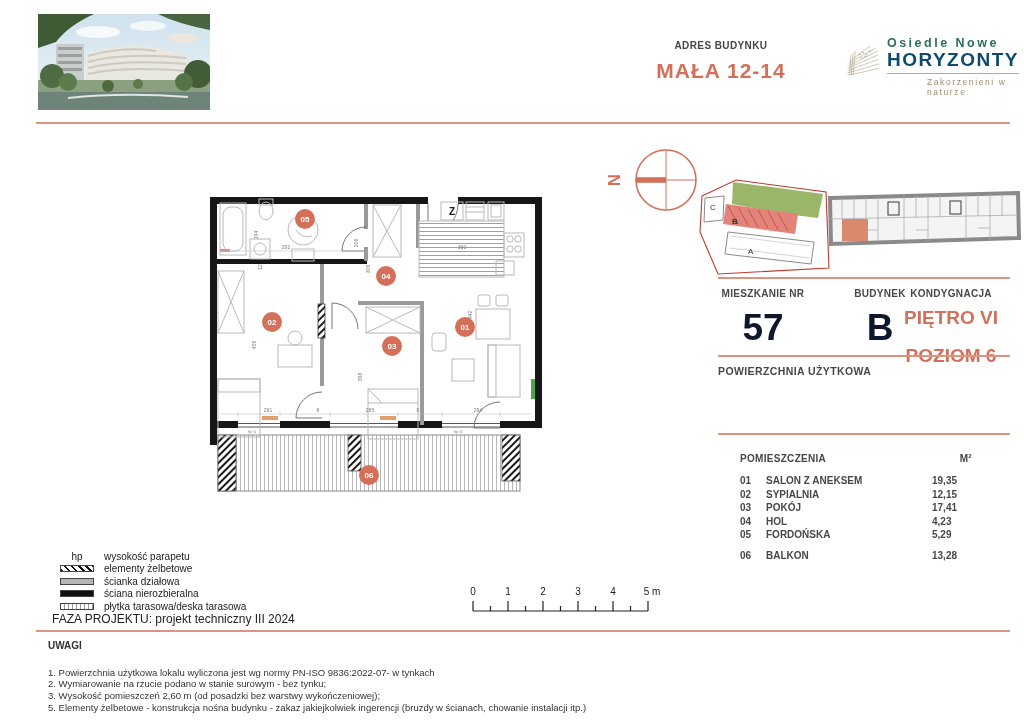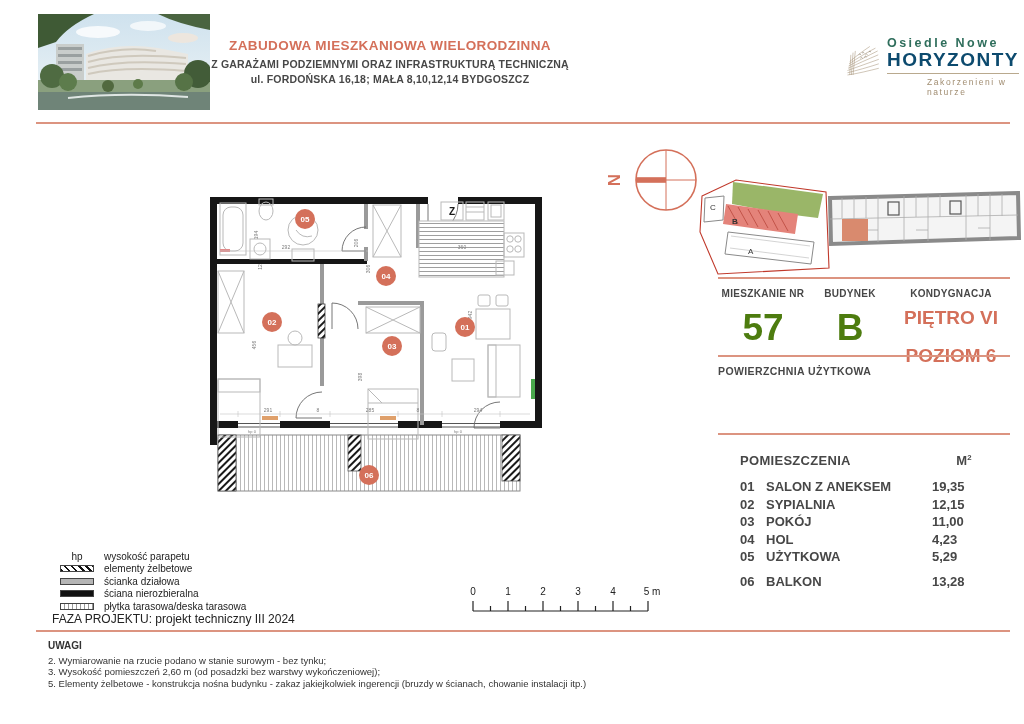--- a/index.html
+++ b/index.html
@@ -20,47 +20,47 @@
   .addr-value{font-size:21px;font-weight:bold;color:#d4705a;letter-spacing:1px;margin-top:8px;}
   .logo{left:843px;top:30px;width:176px;display:flex;gap:7px;align-items:flex-start;}
   .logo-text{padding-top:6px;}
   .logo-l1{color:#2f6e5c;font-size:12.5px;letter-spacing:2.5px;font-weight:bold;}
   .logo-l2{color:#0c4a6e;font-size:19px;letter-spacing:1.5px;font-weight:bold;line-height:1;}
   .logo-rule{height:1px;background:#b9a98e;margin:4px 0 3px 0;}
   .logo-l3{color:#a08c70;font-size:8.5px;letter-spacing:1.6px;margin-left:40px;}
   
   .panel-line{left:718px;width:292px;}
   .cell-label{font-size:10px;font-weight:bold;color:#474747;letter-spacing:.3px;text-align:center;}
-  .val-big{font-size:37px;font-weight:bold;color:#4d7c0f;text-align:center;line-height:1;}
+  .val-big{font-size:37px;font-weight:bold;color:#0f172a;text-align:center;line-height:1;}
   .val-mid{font-size:19px;font-weight:bold;color:#d4705a;text-align:center;line-height:1.15;margin-top:16px;}
   .area-label{left:718px;top:365px;width:292px;text-align:left;font-size:10.5px;font-weight:bold;color:#474747;letter-spacing:.4px;}
   .area-value{left:718px;top:383px;width:292px;text-align:center;font-size:33px;font-weight:bold;color:#d4705a;}
   .area-value sup{font-size:55%;}
   
-  .rooms{left:740px;top:453px;width:232px;font-size:13px;font-weight:bold;color:#474747;}
+  .rooms{left:740px;top:453px;width:232px;font-size:10px;font-weight:bold;color:#474747;}
   .rooms .hdr{display:flex;justify-content:space-between;margin-bottom:11px;letter-spacing:.3px;}
   .rooms .row{display:flex;margin-bottom:2.5px;}
   .rooms .nr{width:26px;}
   .rooms .nm{flex:1;}
   .rooms .ar{width:40px;text-align:left;}
   .rooms .gap{height:7px;}
   sup{font-size:60%;}
   
   .legend{left:60px;top:550px;font-size:10px;color:#222;}
   .legend .lrow{display:flex;align-items:center;height:12px;margin-bottom:0.5px;}
   .legend .sw{width:34px;height:7px;margin-right:10px;border:1px solid #444;box-sizing:border-box;}
   .legend .sw-hp{width:34px;margin-right:10px;border:none;font-size:10px;color:#222;text-align:center;}
   .sw-hatch{background:repeating-linear-gradient(45deg,#111 0 2px,#fff 2px 5px);}
   .sw-gray{background:#b5b5b5;border:1px solid #777;}
   .sw-black{background:#111;border:1px solid #111;}
   .sw-deck{background:repeating-linear-gradient(90deg,#fff 0 3px,#999 3px 4px);}
   .faza{left:52px;top:612px;font-size:12px;color:#222;}
   
   .notes{left:48px;top:640px;width:900px;font-size:9.5px;color:#333;line-height:1.25;}
-  .notes .ttl{font-weight:bold;font-size:10px;margin-bottom:2px;}
+  .notes .ttl{font-weight:bold;font-size:10px;margin-bottom:14px;}
   .small-dim{font-size:5px;fill:#7d7d7d;}
 </style>
 </head>
 <body>
 
 <div class="sheet">
 
   <svg class="abs" style="left:38px;top:14px;" width="172" height="96" viewBox="0 0 172 96">
     <defs>
       <linearGradient id="sky" x1="0" y1="0" x2="0" y2="1">
@@ -88,26 +88,25 @@
     <circle cx="14" cy="62" r="12" fill="#4f6b42"></circle>
       <circle cx="30" cy="68" r="9" fill="#5d7c4c"></circle>
     <circle cx="160" cy="60" r="14" fill="#425c38"></circle>
       <circle cx="146" cy="68" r="9" fill="#567346"></circle>
     <path d="M0,0 L56,0 Q30,12 18,28 L0,34 Z" fill="#3f5a35"></path>
     <path d="M120,0 L172,0 L172,16 Q140,10 120,0 Z" fill="#4a6440"></path>
     <circle cx="70" cy="72" r="6" fill="#51693f"></circle>
       <circle cx="100" cy="70" r="5" fill="#5d7a49"></circle>
   </svg>
 
-  <div class="abs title-block">
-    <div class="t1">ZABUDOWA MIESZKANIOWA WIELORODZINNA</div>
-    <div class="t2">Z GARAŻAMI PODZIEMNYMI ORAZ INFRASTRUKTURĄ TECHNICZNĄ</div>
-    <div class="t3">ul. FORDOŃSKA 16,18; MAŁA 8,10,12,14 BYDGOSZCZ</div>
-  </div>
-
+
+  <div class="abs addr-block">
+    <div class="addr-label">ADRES BUDYNKU</div>
+    <div class="addr-value">MAŁA 12-14</div>
+  </div>
 
   <div class="abs logo">
     <svg width="66" height="62" viewBox="0 0 66 62">
       <g stroke="#a08c70" stroke-width="0.9" fill="none">
         <path d="M8,56 C24,54 48,48 64,44"></path>
         <path d="M8,52 C24,48 46,42 64,36"></path>
         <path d="M8,48 C26,42 46,34 64,28"></path>
         <path d="M9,44 C26,36 44,28 63,20"></path>
         <path d="M10,40 C28,30 44,22 62,13"></path>
         <path d="M11,36 C26,26 42,16 58,8"></path>
@@ -358,21 +357,21 @@
     <rect x="124" y="15" width="11" height="13" fill="none" stroke="#555" stroke-width="1.2"></rect>
     <rect x="16" y="33" width="26" height="22" fill="#d98a6e"></rect>
   </svg>
 
   <div class="hr panel-line" style="top:277px;"></div>
 
   <div class="abs" style="left:718px;top:288px;width:90px;">
     <div class="cell-label">MIESZKANIE NR</div>
     <div class="val-big" style="margin-top:10px;">57</div>
   </div>
-  <div class="abs" style="left:818px;top:288px;width:64px;">
+  <div class="abs" style="left:848px;top:288px;width:64px;">
     <div class="cell-label">BUDYNEK</div>
     <div class="val-big" style="margin-top:10px;">B</div>
   </div>
   <div class="abs" style="left:892px;top:288px;width:118px;">
     <div class="cell-label">KONDYGNACJA</div>
     <div class="val-mid" style="margin-top:8px;">PIĘTRO VI</div>
     <div class="val-mid">POZIOM 6</div>
   </div>
 
   <div class="hr panel-line" style="top:355px;"></div>
@@ -392,30 +391,30 @@
       <span class="ar">19,35</span>
     </div>
     <div class="row">
       <span class="nr">02</span>
       <span class="nm">SYPIALNIA</span>
       <span class="ar">12,15</span>
     </div>
     <div class="row">
       <span class="nr">03</span>
       <span class="nm">POKÓJ</span>
-      <span class="ar">11,00</span>
+      <span class="ar">17,41</span>
     </div>
     <div class="row">
       <span class="nr">04</span>
       <span class="nm">HOL</span>
       <span class="ar">4,23</span>
     </div>
     <div class="row">
       <span class="nr">05</span>
-      <span class="nm">UŻYTKOWA</span>
+      <span class="nm">FORDOŃSKA</span>
       <span class="ar">5,29</span>
     </div>
     <div class="gap"></div>
     <div class="row">
       <span class="nr">06</span>
       <span class="nm">BALKON</span>
       <span class="ar">13,28</span>
     </div>
   </div>
 
@@ -465,18 +464,19 @@
       <line x1="98.5" y1="23" x2="98.5" y2="28"></line>
         <line x1="133.5" y1="23" x2="133.5" y2="28"></line>
       <line x1="168.5" y1="23" x2="168.5" y2="28"></line>
     </g>
   </svg>
 
   <div class="hr" style="left:36px;top:630px;width:974px;"></div>
 
   <div class="abs notes">
     <div class="ttl">UWAGI</div>
+    <div>1. Powierzchnia użytkowa lokalu wyliczona jest wg normy PN-ISO 9836:2022-07- w tynkach</div>
     <div>2. Wymiarowanie na rzucie podano w stanie surowym - bez tynku;</div>
     <div>3. Wysokość pomieszczeń 2,60 m (od posadzki bez warstwy wykończeniowej);</div>
     <div>5. Elementy żelbetowe - konstrukcja nośna budynku - zakaz jakiejkolwiek ingerencji (bruzdy w ścianach, chowanie instalacji itp.)</div>
   </div>
 
 </div>
 
 </body></html>

